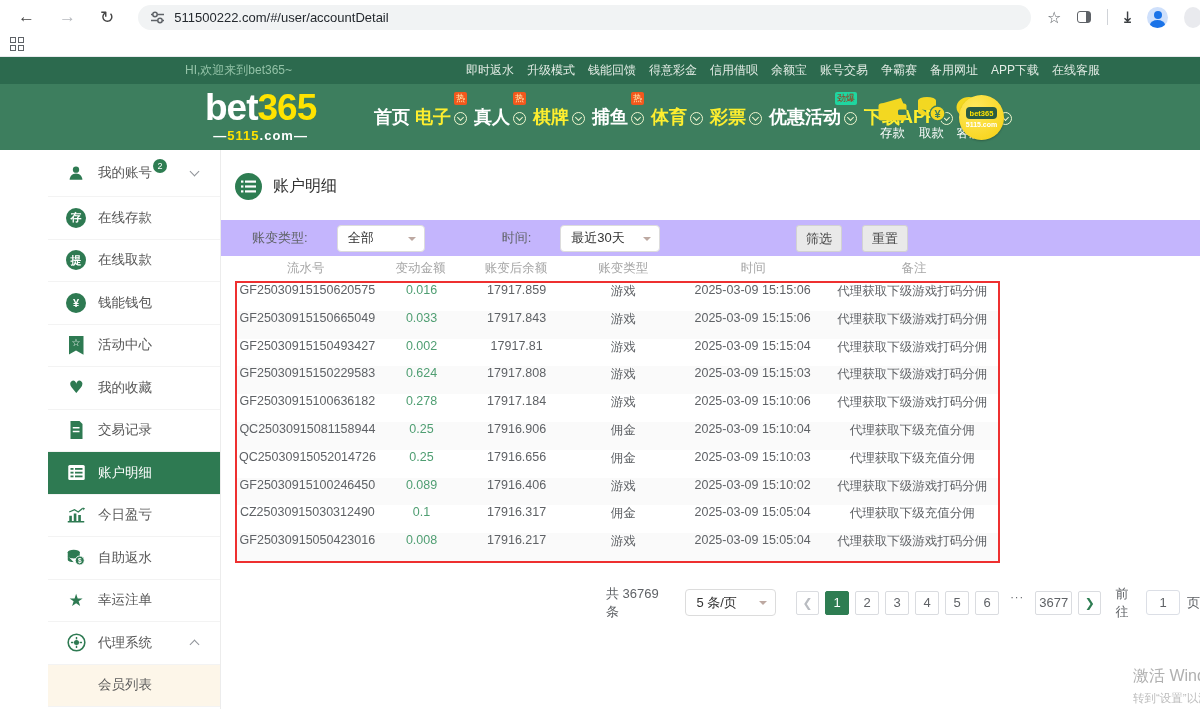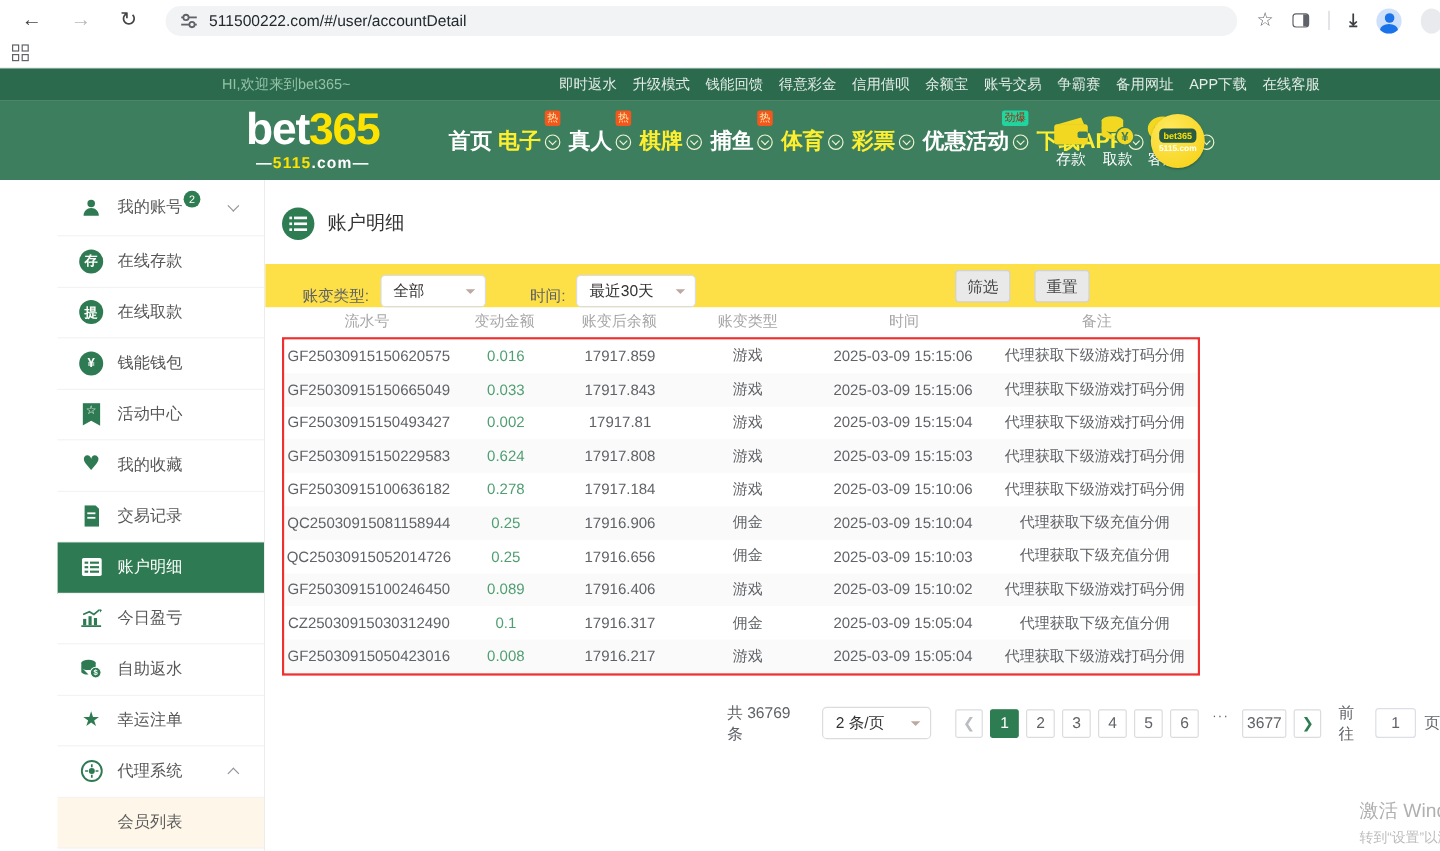--- a/index.html
+++ b/index.html
@@ -94,43 +94,43 @@
   .ribbon { width:15px; height:19px; background:currentColor; color:currentColor;
     clip-path:polygon(0 0,100% 0,100% 100%,50% 78%,0 100%); display:flex; justify-content:center; }
   .ribbon span { color:var(--ic); font-size:10px; margin-top:1px; }
 
   
   .content { flex:1; position:relative; background:#fff; overflow:hidden; }
   .title-row { margin:22px 0 0 14px; display:flex; align-items:center; height:28px; }
   .title-ic { width:27px; height:27px; border-radius:50%; background:#2e7d52; display:flex;
     align-items:center; justify-content:center; }
   .page-title { font-size:16px; color:#333; margin-left:11px; }
-  .filter-bar { margin-top:20px; height:36px; background:#fde047; display:flex; align-items:flex-end;
-    padding-left:31px; position:relative; }
+  .filter-bar { margin-top:20px; height:36px; background:#c4b5fd; display:flex; align-items:center;
+    padding-left:31px; position:relative;gap:20px; }
   .flabel { font-size:13px; color:#5f6266; }
   .sel { position:relative; height:27px; background:#fff; border:1px solid #dcdcdc; border-radius:4px;
     display:flex; align-items:center; padding:0 24px 0 10px; margin-left:9px; cursor:pointer; }
   .sel span { font-size:13px; color:#333; }
   .sel::after { content:""; position:absolute; right:8px; top:11px; border:4px solid transparent;
     border-top-color:#bda9a2; }
   .sel.t2 { margin-left:9px; }
   .gap36 { width:37px; }
   .fbtn { position:absolute; top:5px; width:46px; height:27px; background:#e9e9e9;
     border:1px solid #d2d2d2; border-radius:3px; font-size:13px; color:#454545; cursor:pointer; }
   .fbtn.b1 { left:575px; }
   .fbtn.b2 { left:641px; }
 
   .table-wrap { margin-left:14px; width:765px; }
   .thead { height:25px; display:flex; align-items:center; }
   .thead .c { color:#a6a6a6; font-size:12.5px; }
   .c { text-align:center; }
   .c0 { width:18.5%; } .c1 { width:11.5%; } .c2 { width:13.5%; }
   .c3 { width:14.5%; } .c4 { width:19.5%; } .c5 { width:22.5%; }
   .redbox { border:2px solid #ee3030; }
-  .trow { height:27.8px; display:flex; align-items:center; background:#fff; }
+  .trow { height:27.8px; display:flex; background:#fff; }
   .trow:nth-child(even) { background:#fafafa; }
   .trow .c { font-size:12.5px; color:#5f6266; }
   .trow .amt { color:#4f9e72; }
 
   .pager { margin-top:22px; display:flex; align-items:center; padding-left:385px; }
   .ptotal { font-size:13px; color:#5f6266; margin-right:12px; }
   .psel { margin-left:0; margin-right:20px; }
   .parrow { width:24px; height:24px; border:1px solid #dadce0; border-radius:2px; background:#fff;
     font-size:12px; display:flex; align-items:center; justify-content:center; cursor:pointer; }
   .parrow.prev { color:#b9bcc1; margin-right:6px; }
@@ -544,21 +544,21 @@
             <div class="c c3">游戏</div>
             <div class="c c4">2025-03-09 15:05:04</div>
             <div class="c c5">代理获取下级游戏打码分佣</div>
           </div>
         </div>
     </div>
 
     <div class="pager">
       <span class="ptotal">共 36769 条</span>
       <div class="sel psel" style="width:92px">
-        <span>2 条/页</span>
+        <span>5 条/页</span>
       </div>
       <span class="parrow prev">❮</span>
       <div class="pages">
           <button class="pbox pactive">1</button>
           <button class="pbox">2</button>
           <button class="pbox">3</button>
           <button class="pbox">4</button>
           <button class="pbox">5</button>
           <button class="pbox">6</button>
           <span class="pdots">···</span>

